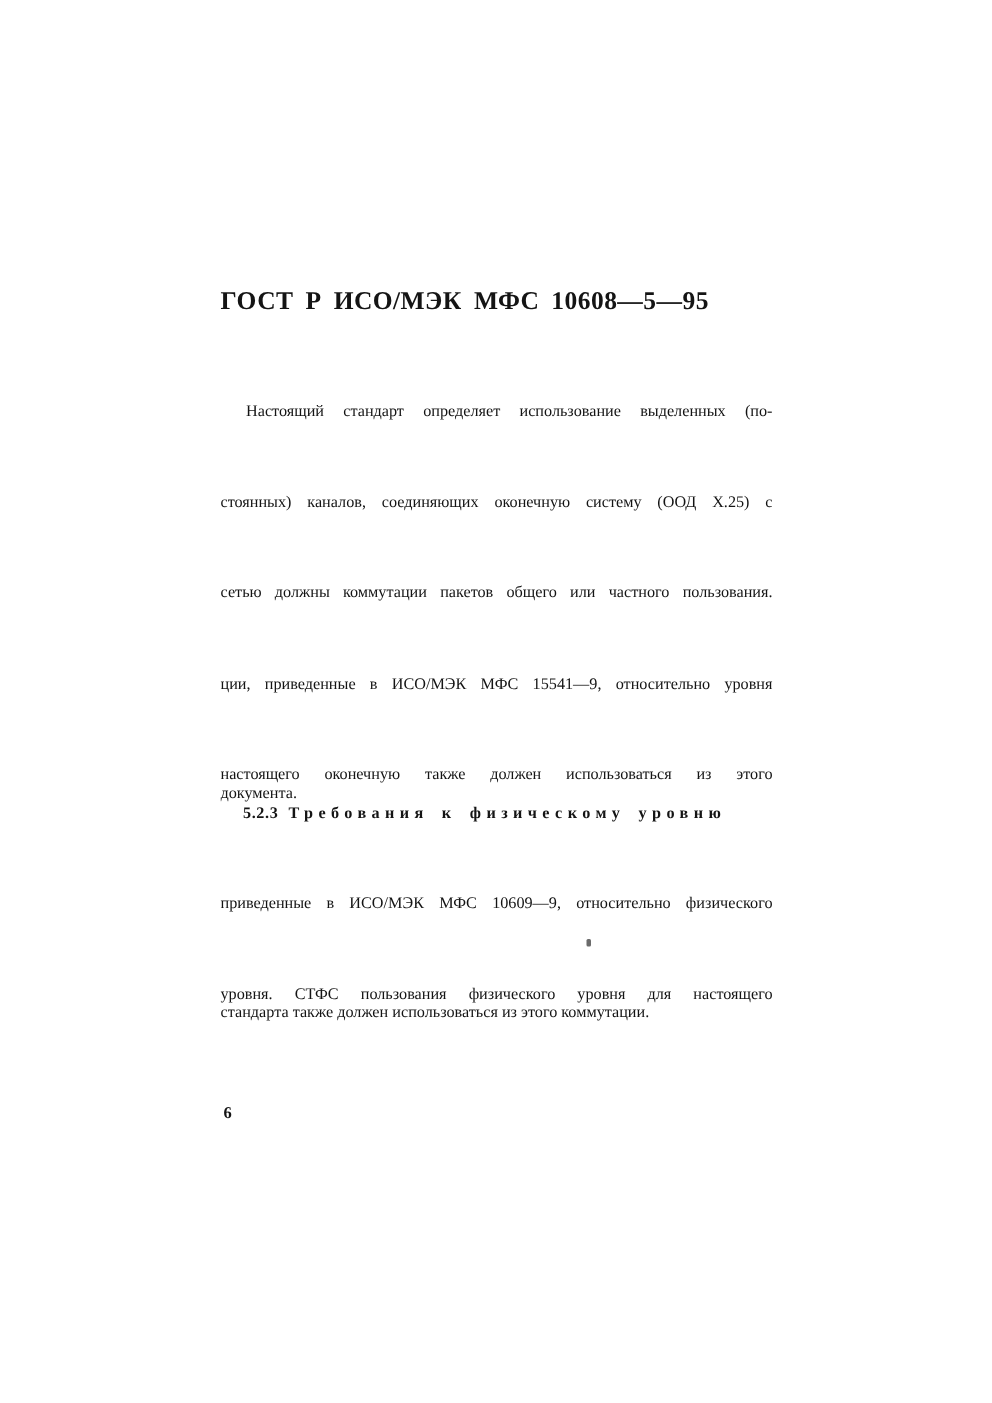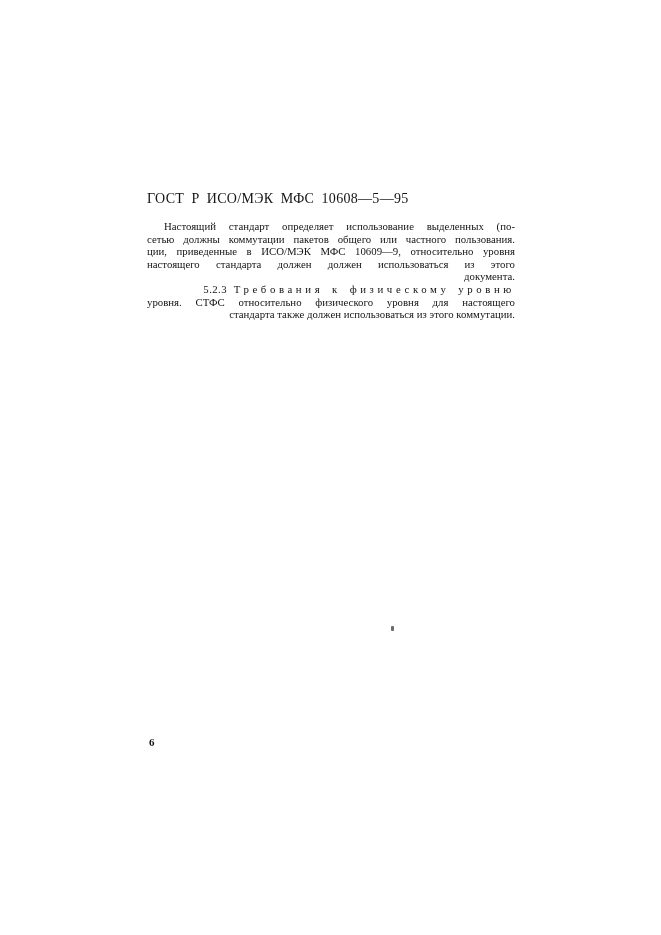--- a/index.html
+++ b/index.html
@@ -9,38 +9,38 @@
     height: 935px;
     background: #ffffff;
     font-family: "Liberation Serif", "DejaVu Serif", serif;
     color: #141414;
     overflow: hidden;
   }
   .running-header {
     position: absolute;
     left: 147px;
     top: 191px;
-    font-size: 14px;
-    font-weight: normal;
+    font-size: 17px;
+    font-weight: bold;
     letter-spacing: 0.3px;
     word-spacing: 3.5px;
     white-space: nowrap;
   }
   .body-text {
     position: absolute;
     left: 147px;
     top: 220px;
     width: 368px;
     font-size: 10.8px;
     line-height: 12.6px;
   }
-  .line { height: 12.6px; overflow: hidden; text-align: right; }
-  .just { text-align: justify; text-align-last: justify; }
+  .line { height: 12.6px; overflow: hidden; }
+  .just { text-align: justify; text-align-last: justify; margin-top: 48px; }
   .indent { text-indent: 17px; }
-  .heading { white-space: nowrap; text-indent: 15px; }
+  .heading { white-space: nowrap; text-indent: 15px; font-weight: bold; }
   .heading .num { letter-spacing: 0.4px; margin-right: 4px; }
   .heading .title { letter-spacing: 3.6px; word-spacing: 2.5px; }
   .page-number {
     position: absolute;
     left: 149px;
     top: 736px;
     font-size: 11px;
     font-weight: bold;
   }
   .scan-speck {
@@ -55,31 +55,33 @@
 </style>
 </head>
 <body>
 
 <div class="page">
 
   <div class="running-header">ГОСТ Р ИСО/МЭК МФС 10608—5—95</div>
 
   <div class="body-text">
     <div class="line just indent">Настоящий стандарт определяет использование выделенных (по-</div>
+    <div class="line just">стоянных) каналов, соединяющих оконечную систему (ООД Х.25) с</div>
     <div class="line just">сетью должны коммутации пакетов общего или частного пользования.</div>
-    <div class="line just">ции, приведенные в ИСО/МЭК МФС 10609—9, относительно уровня</div>
-    <div class="line just">настоящего стандарта должен должен использоваться из этого</div>
+    <div class="line just">ции, приведенные в ИСО/МЭК МФС 15541—9, относительно уровня</div>
+    <div class="line just">настоящего оконечную также должен использоваться из этого</div>
     <div class="line">документа.</div>
 
     <div class="line heading">
       <span class="num">5.2.3</span>
       <span class="title">Требования к физическому уровню</span>
     </div>
 
-    <div class="line just">уровня. СТФС относительно физического уровня для настоящего</div>
+    <div class="line just">приведенные в ИСО/МЭК МФС 10609—9, относительно физического</div>
+    <div class="line just">уровня. СТФС пользования физического уровня для настоящего</div>
     <div class="line">стандарта также должен использоваться из этого коммутации.</div>
   </div>
 
   <div class="scan-speck"></div>
 
   <div class="page-number">6</div>
 
 </div>
 
 </body></html>

